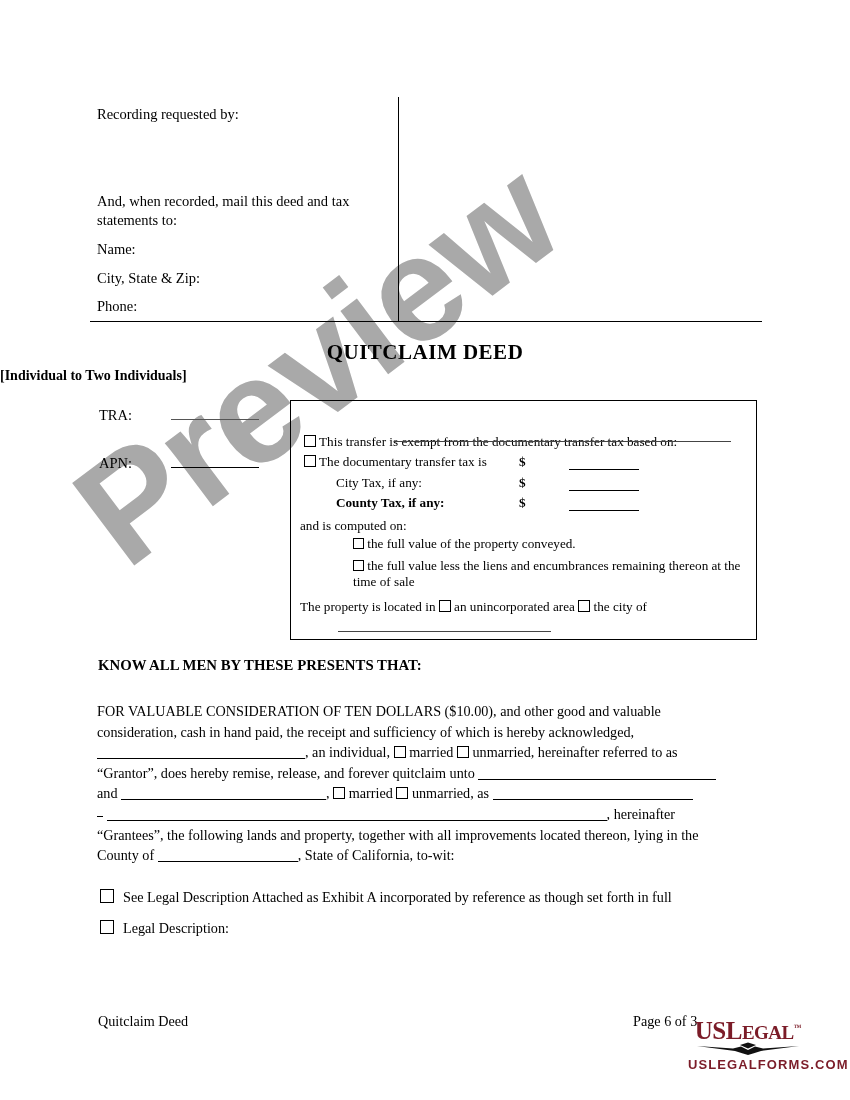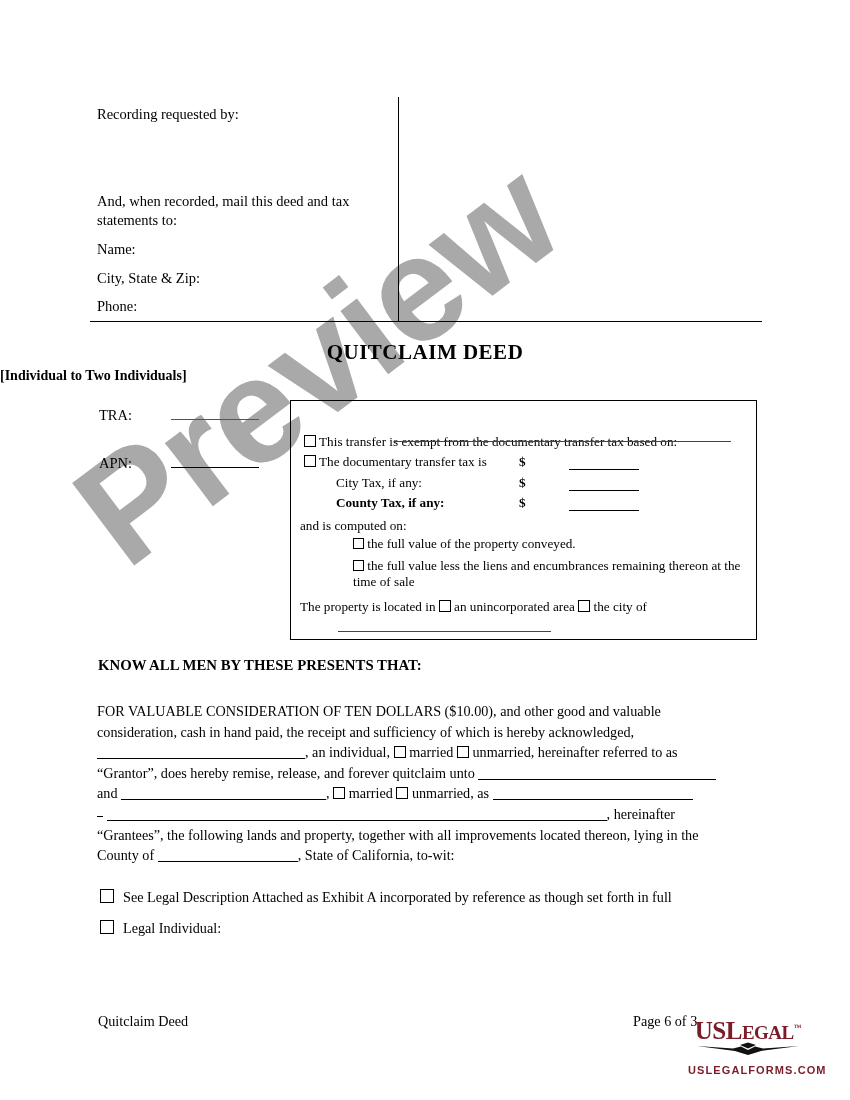--- a/index.html
+++ b/index.html
@@ -260,25 +260,25 @@
     color: #7b1c28;
   }
   .logo-eagle {
     display: block;
     margin: -1px auto 0 auto;
     width: 106px;
     height: 14px;
   }
   .logo-sub {
     font-family: "Liberation Sans", "DejaVu Sans", sans-serif;
-    font-size: 11px;
+    font-size: 13px;
     font-weight: bold;
     letter-spacing: 1.1px;
     color: #7b1c28;
-    margin-top: 8px;
+    margin-top: 1px;
   }
 </style>
 </head>
 <body>
 
 <div class="page">
 
   <div class="header-left">
     <div class="hdr-line">Recording requested by:</div>
     <div class="hdr-gap-big"></div>
@@ -362,21 +362,21 @@
     <div class="ln"><span class="dash-mark"></span> <span class="ul-fill w-line3"></span><span>, hereinafter</span></div>
     <div class="ln">“Grantees”, the following lands and property, together with all improvements located thereon, lying in the</div>
     <div class="ln"><span>County of</span> <span class="ul-fill w-county"></span><span>, State of California, to-wit:</span></div>
   </div>
 
   <div class="legal-block">
     <div class="legal-row">
       <span class="cbox"></span><span>See Legal Description Attached as Exhibit A incorporated by reference as though set forth in full</span>
     </div>
     <div class="legal-row">
-      <span class="cbox"></span><span>Legal Individual:</span>
+      <span class="cbox"></span><span>Legal Description:</span>
     </div>
   </div>
 
   <div class="footer-left">Quitclaim Deed</div>
   <div class="footer-page">Page 6 of 3</div>
 
   <div class="logo">
     <span class="logo-main"><span>USL</span><span style="font-size:19px">EGAL</span><span class="tm">™</span></span>
     <svg class="logo-eagle" viewBox="0 0 106 14">
       <path d="M2 4 L38 6.5 L46 4.5 L53 8 L60 4.5 L68 6.5 L104 4 L66 9 L58 11.5 L53 13 L48 11.5 L40 9 Z" fill="#111111"></path>

